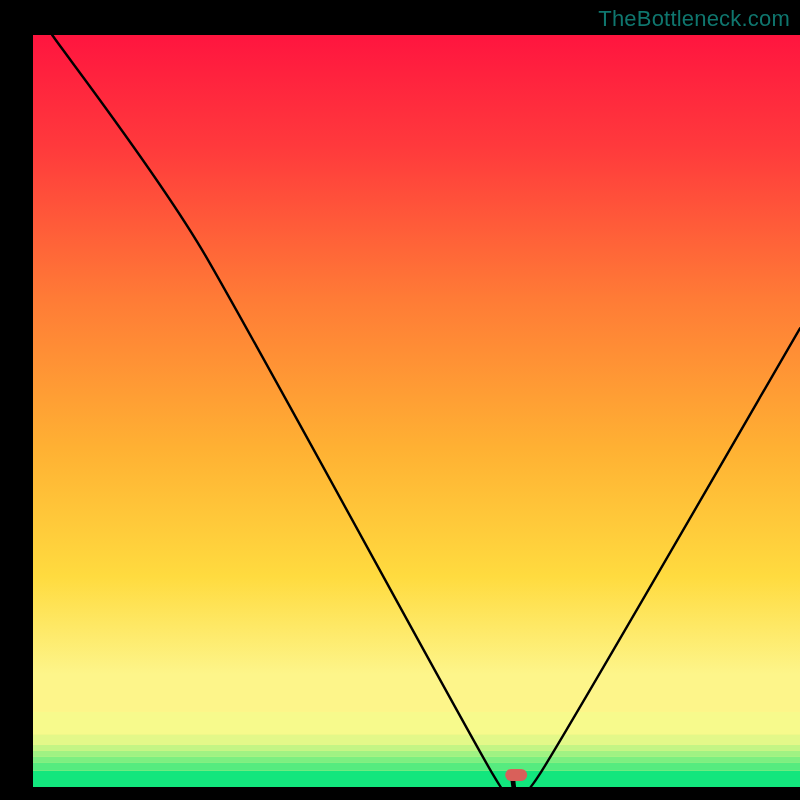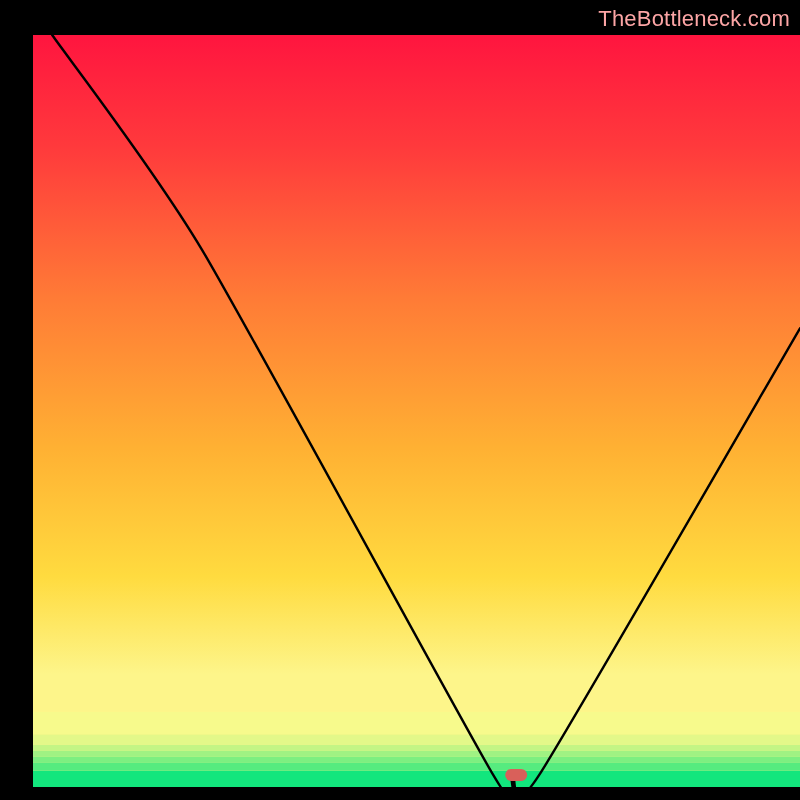--- a/index.html
+++ b/index.html
@@ -13,21 +13,21 @@
   }
   .chart-container {
     position: relative;
     width: 800px;
     height: 800px;
   }
   .watermark {
     position: absolute;
     top: 6px;
     right: 10px;
-    color: #fca5a5;
+    color: #0f766e;
     font-size: 22px;
     font-weight: 500;
     letter-spacing: 0.2px;
     z-index: 3;
   }
   svg {
     display: block;
   }
 </style>
 </head>

